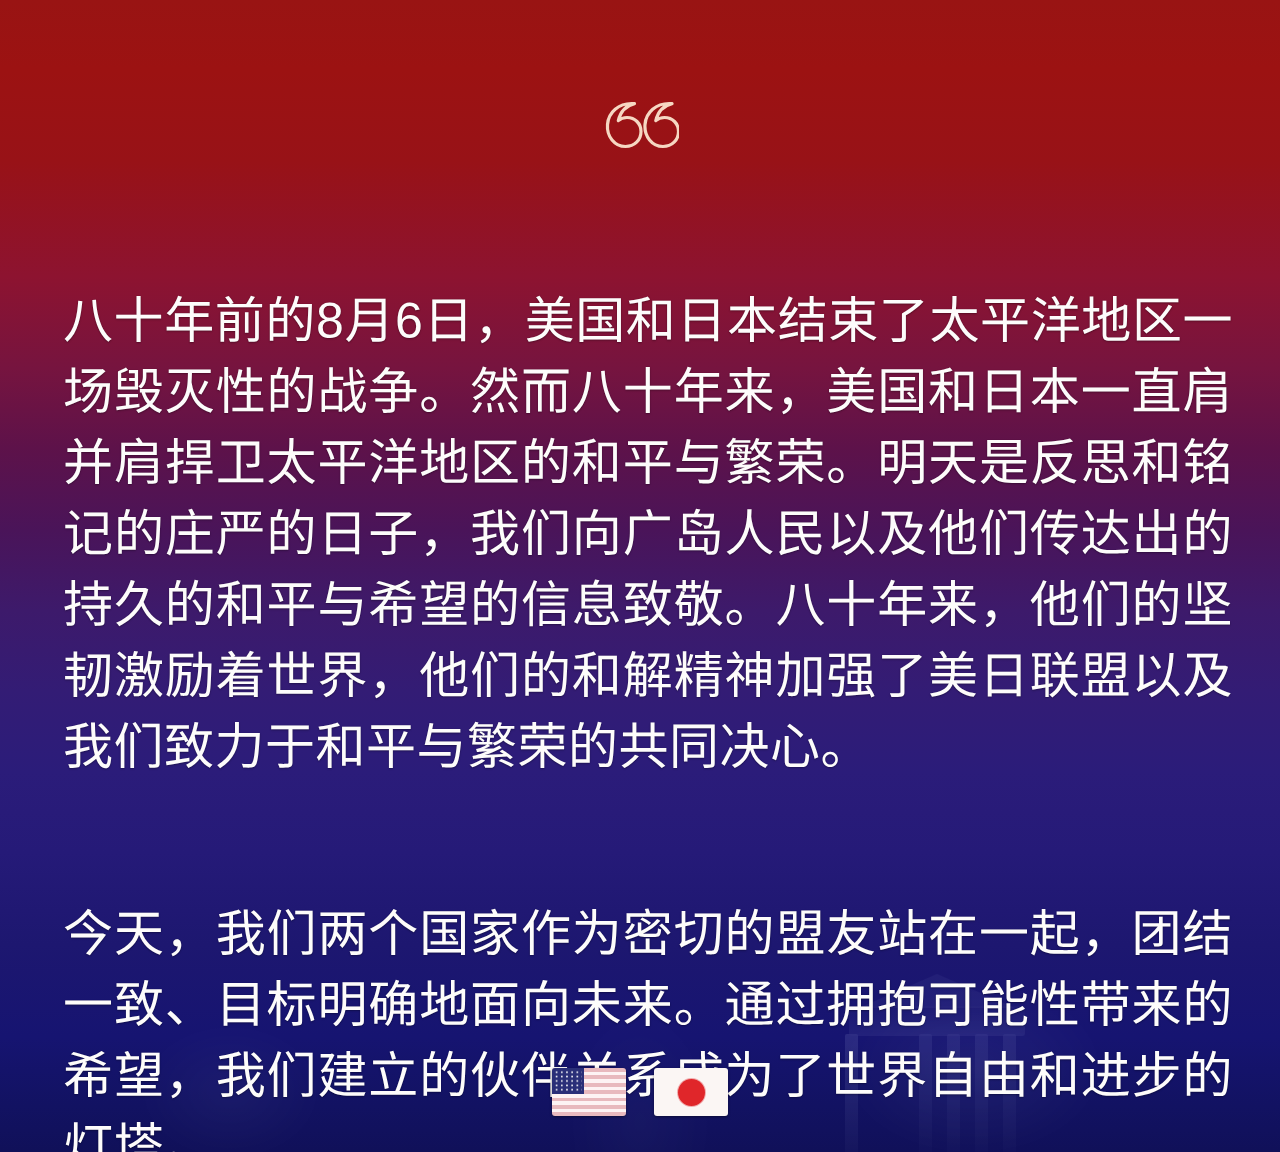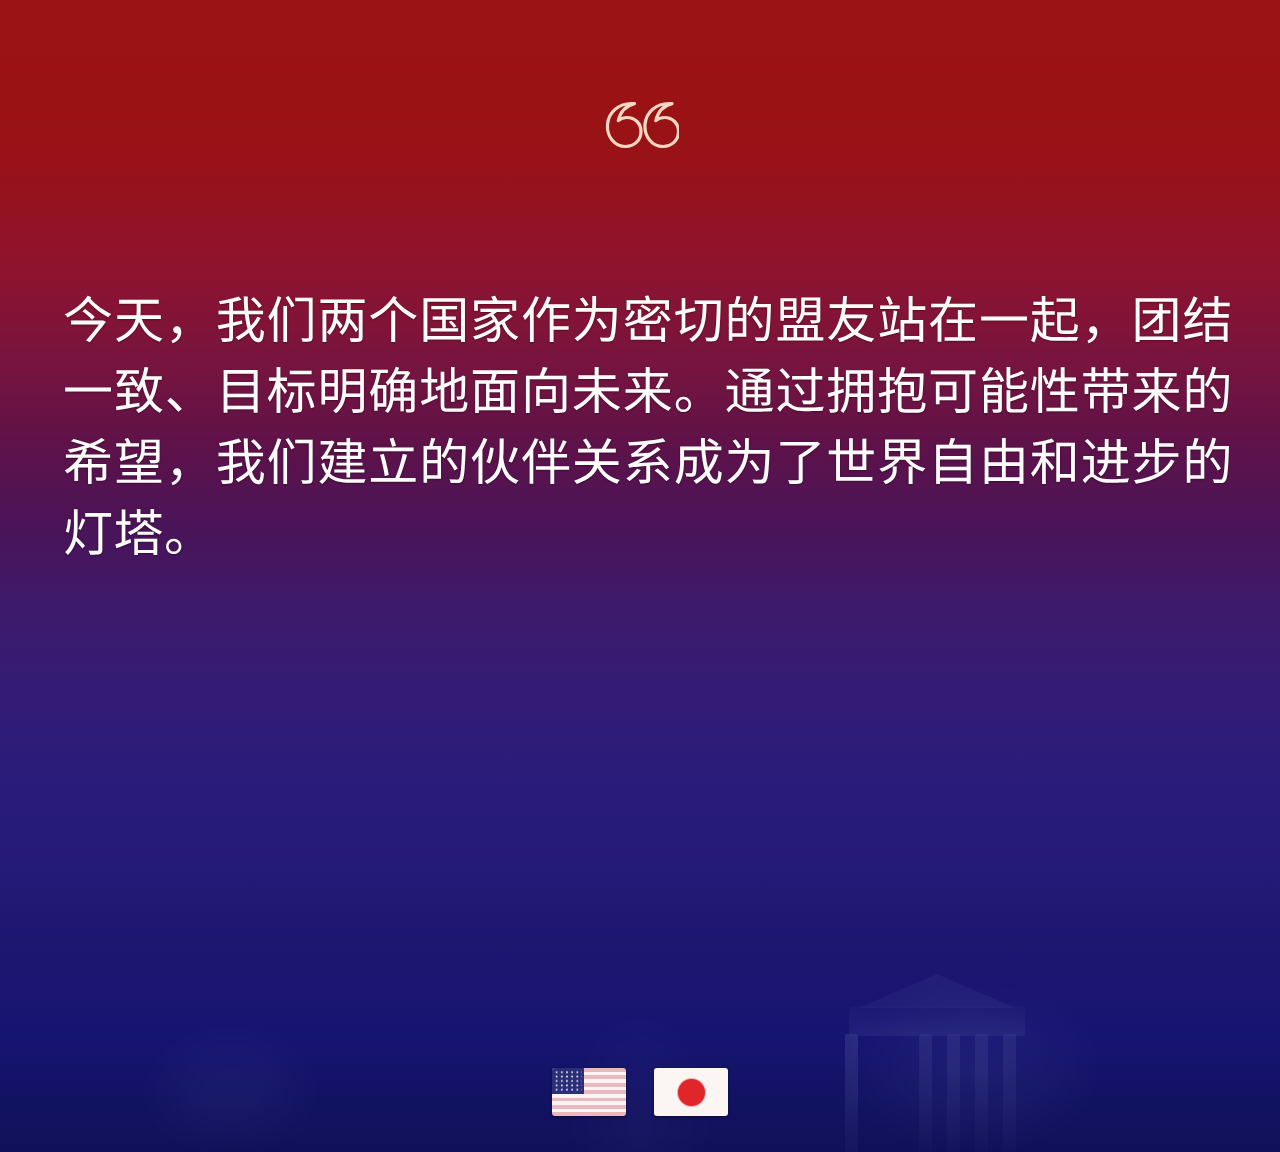--- a/index.html
+++ b/index.html
@@ -219,20 +219,21 @@
   <div class="quote-mark">
     <svg width="78" height="62" viewBox="0 0 78 62" aria-hidden="true">
       <g fill="none" stroke="#f6d7c2" stroke-width="3.2" stroke-linecap="round" stroke-linejoin="round">
         <path d="M30.5 6.5 C 18 6.5, 7.5 15, 6.5 27.5 C 5.6 39.5, 13.5 49.5, 24.5 49.5 C 33.5 49.5, 40 43, 40 34.5 C 40 26.5, 34 20.5, 26 20.5 C 22.5 20.5, 19.5 21.6, 17.3 23.6 C 19.5 14.5, 25.5 8.5, 33.5 6.6 Z"></path>
         <path d="M68 6.5 C 55.5 6.5, 45 15, 44 27.5 C 43.1 39.5, 51 49.5, 62 49.5 C 71 49.5, 77.5 43, 77.5 34.5 C 77.5 26.5, 71.5 20.5, 63.5 20.5 C 60 20.5, 57 21.6, 54.8 23.6 C 57 14.5, 63 8.5, 71 6.6 Z"></path>
       </g>
     </svg>
   </div>
 
   <div class="quote-body">
+    <p class="para">八十年前的8月6日，美国和日本结束了太平洋地区一场毁灭性的战争。然而八十年来，美国和日本一直肩并肩捍卫太平洋地区的和平与繁荣。明天是反思和铭记的庄严的日子，我们向广岛人民以及他们传达出的持久的和平与希望的信息致敬。八十年来，他们的坚韧激励着世界，他们的和解精神加强了美日联盟以及我们致力于和平与繁荣的共同决心。</p>
     <p class="para">今天，我们两个国家作为密切的盟友站在一起，团结一致、目标明确地面向未来。通过拥抱可能性带来的希望，我们建立的伙伴关系成为了世界自由和进步的灯塔。</p>
   </div>
 
   <div class="flags">
     <span class="flag flag-us">
       <span class="canton"></span>
     </span>
     <span class="flag flag-jp">
       <span class="disc"></span>
     </span>

